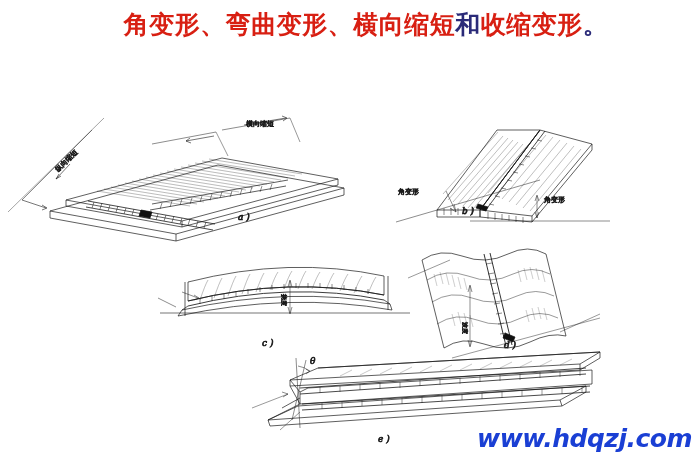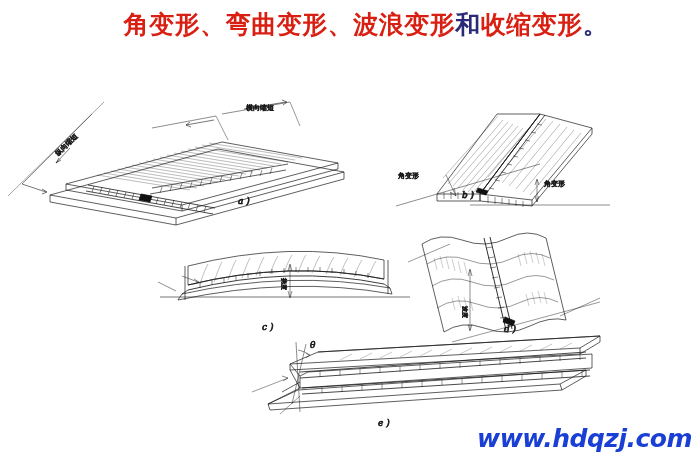--- a/index.html
+++ b/index.html
@@ -41,21 +41,21 @@
     vertical-align: middle;
     margin: 0 14px 6px 6px;
   }
   .t-navy { color: #2a2a78; }
   .t-red  { color: #d81f12; }
 
   
   .figure {
     position: absolute;
     left: 0;
-    top: 92px;
+    top: 108px;
     width: 700px;
     height: 348px;
   }
   .figure svg { display: block; }
 
   .cn { font-family: "DejaVu Sans", sans-serif; font-size: 7px; fill: #1a1a1a; }
   .cn6 { font-family: "DejaVu Sans", sans-serif; font-size: 6px; fill: #1a1a1a; }
   .panel-label {
     font-family: "DejaVu Serif", serif;
     font-size: 9px;
@@ -80,21 +80,21 @@
     font-size: 25px;
     color: #1a3fd4;
     letter-spacing: -0.5px;
   }
 </style>
 </head>
 <body>
 
 <div class="headline">
   <span class="line2">
-    <span class="t-red">角变形、弯曲变形、波浪变形</span><span class="t-navy">和</span><span class="t-red">收缩变形</span><span class="t-navy">。</span>
+    <span class="t-red">角变形、弯曲变形、横向缩短</span><span class="t-navy">和</span><span class="t-red">收缩变形</span><span class="t-navy">。</span>
   </span>
 </div>
 
 <div class="figure">
 <svg width="700" height="348" viewBox="0 0 700 348" xmlns="http://www.w3.org/2000/svg" stroke="#1a1a1a" fill="none" stroke-width="0.7" stroke-linejoin="round">
 
   <g>
 
     <path d="M 50 103 L 218 57 L 344 80 L 176 126 Z"></path>
     <path d="M 50 103 L 50 110 L 176 133 L 176 126"></path>

